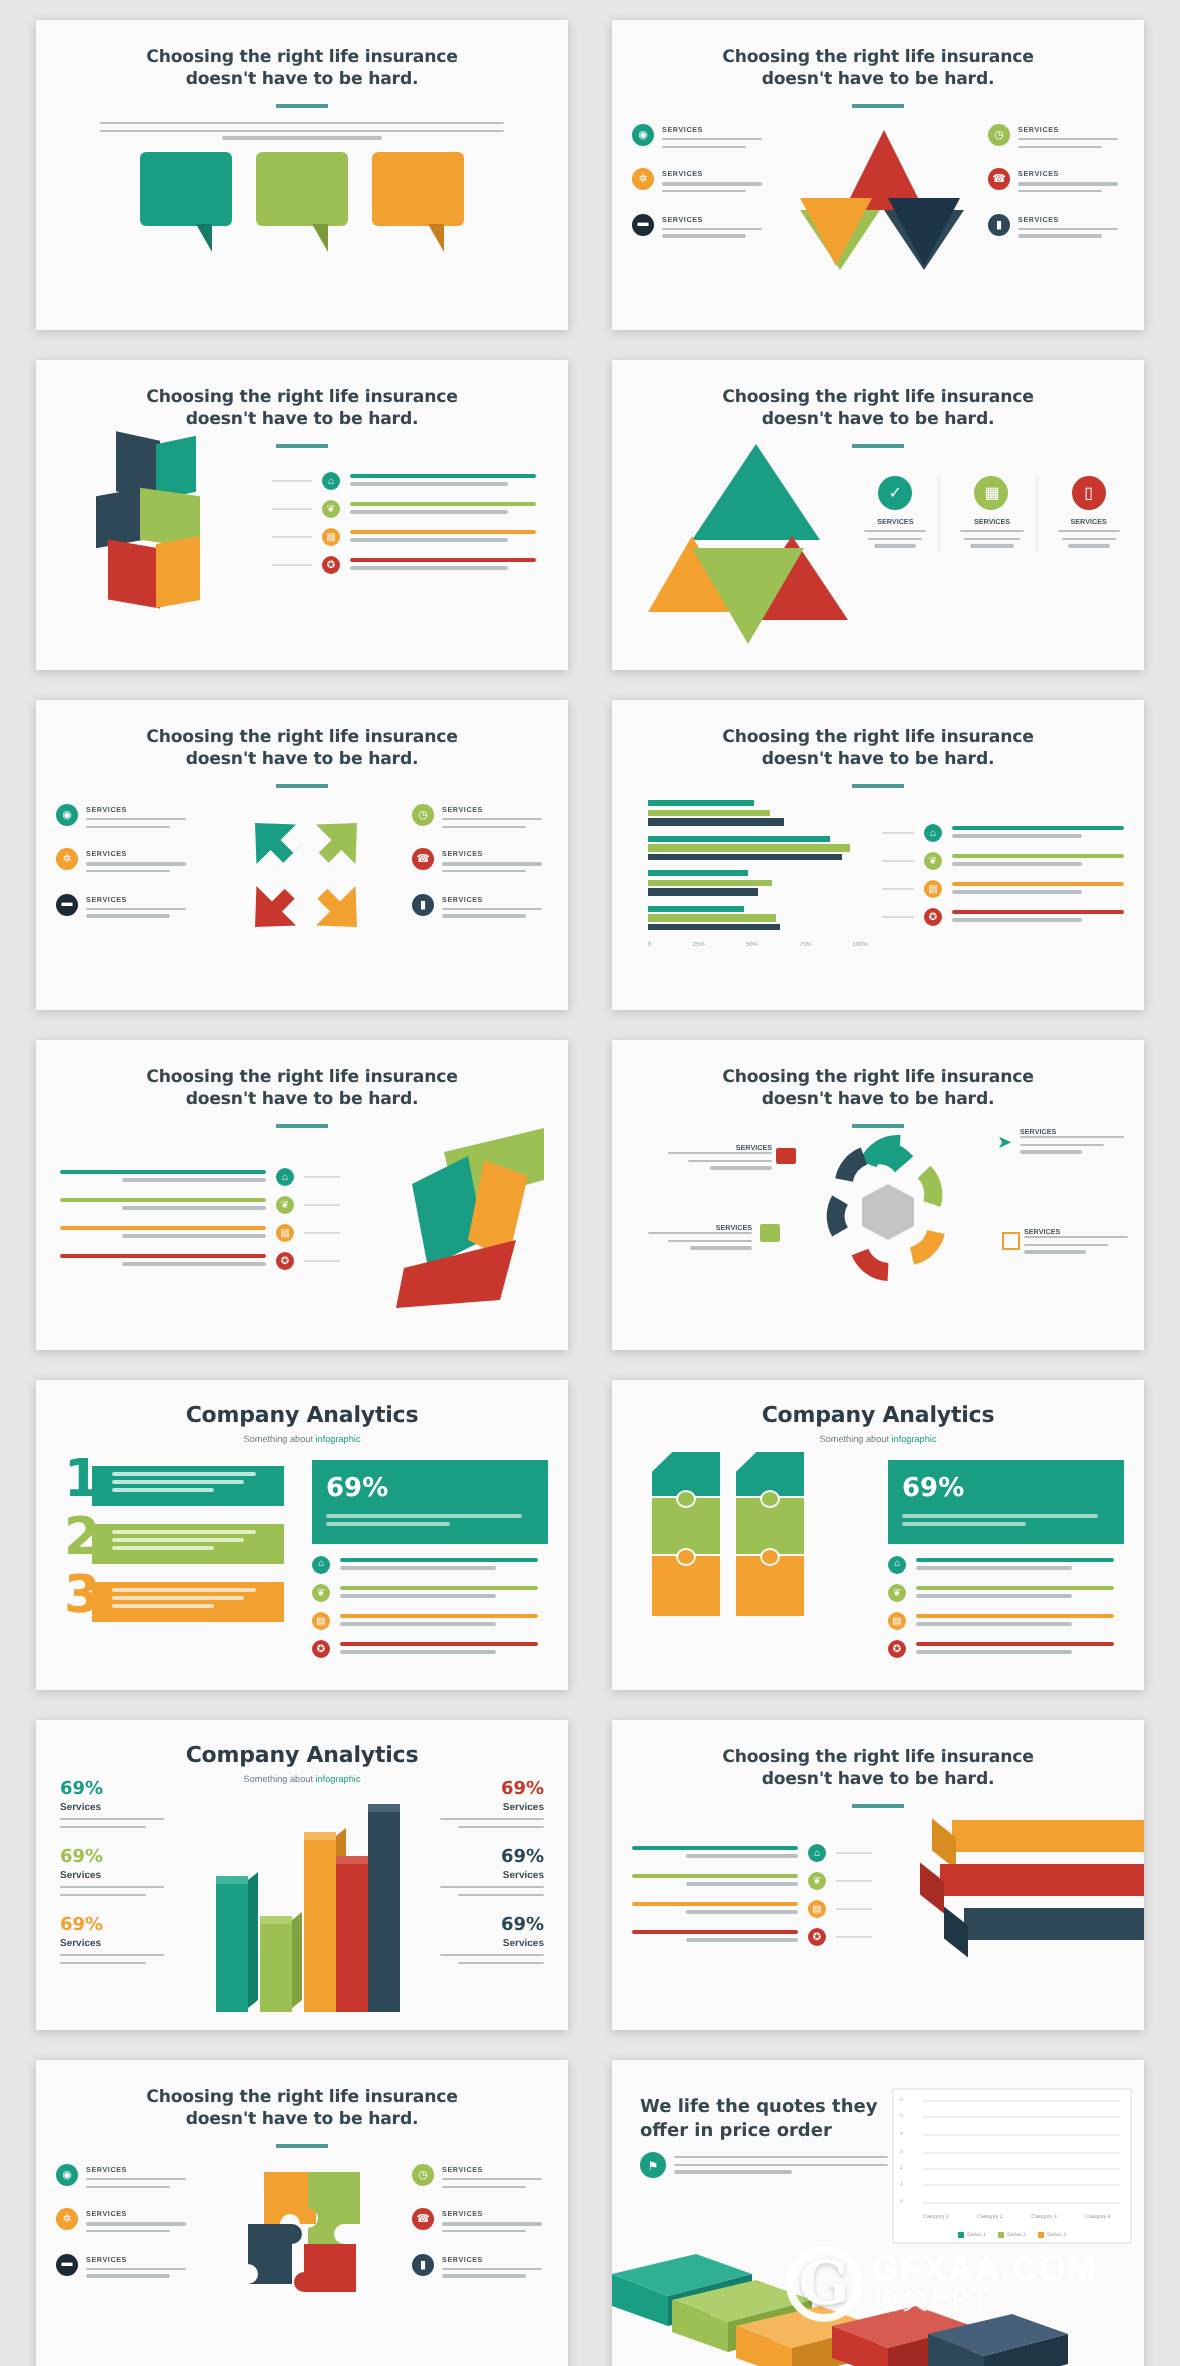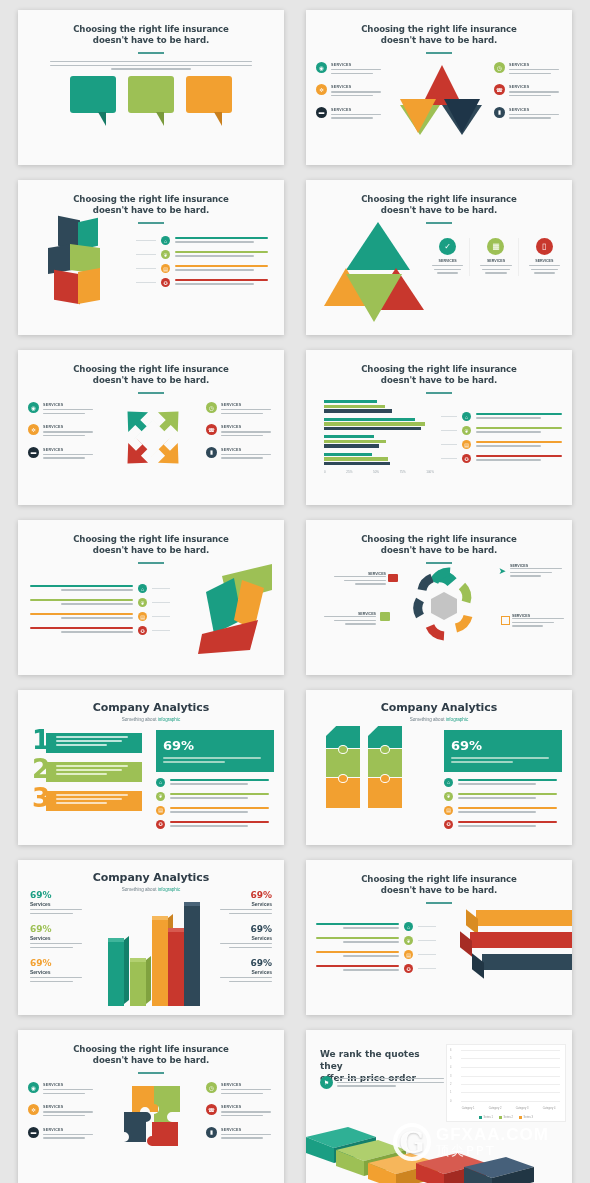--- a/index.html
+++ b/index.html
@@ -977,21 +977,21 @@
           <path d="M6 30 h22 a5 5 0 0 1 0 10 v20 h-22 a5 5 0 0 0 0 -10 v-20 z" fill="#2f4858"></path>
           <path d="M34 40 h26 v24 h-26 a5 5 0 0 1 0 -10 v-14 z" fill="#c8372d"></path>
         </svg>
       </div>
     </div>
   </div>
 
   <div class="slide">
     <div class="inner">
       <div style="position:absolute;left:14px;top:18px;width:120px;font-family:'DejaVu Sans',sans-serif;font-weight:bold;font-size:9px;line-height:12px;color:#37474f;">
-        <div>We rank the quotes they</div>
+        <div>We life the quotes they</div>
         <div>offer in price order</div>
       </div>
 
       <div style="position:absolute;left:14px;top:46px;display:flex;gap:4px;width:124px;">
         <div style="width:13px;height:13px;border-radius:50%;background:#1a9e83;color:#fff;font-size:6px;display:flex;align-items:center;justify-content:center;flex:none;">⚑</div>
         <div style="flex:1;padding-top:2px;">
           <div class="ln sm" style="width:100%"></div>
           <div class="ln sm" style="width:100%"></div>
           <div class="ln sm" style="width:55%"></div>
         </div>

